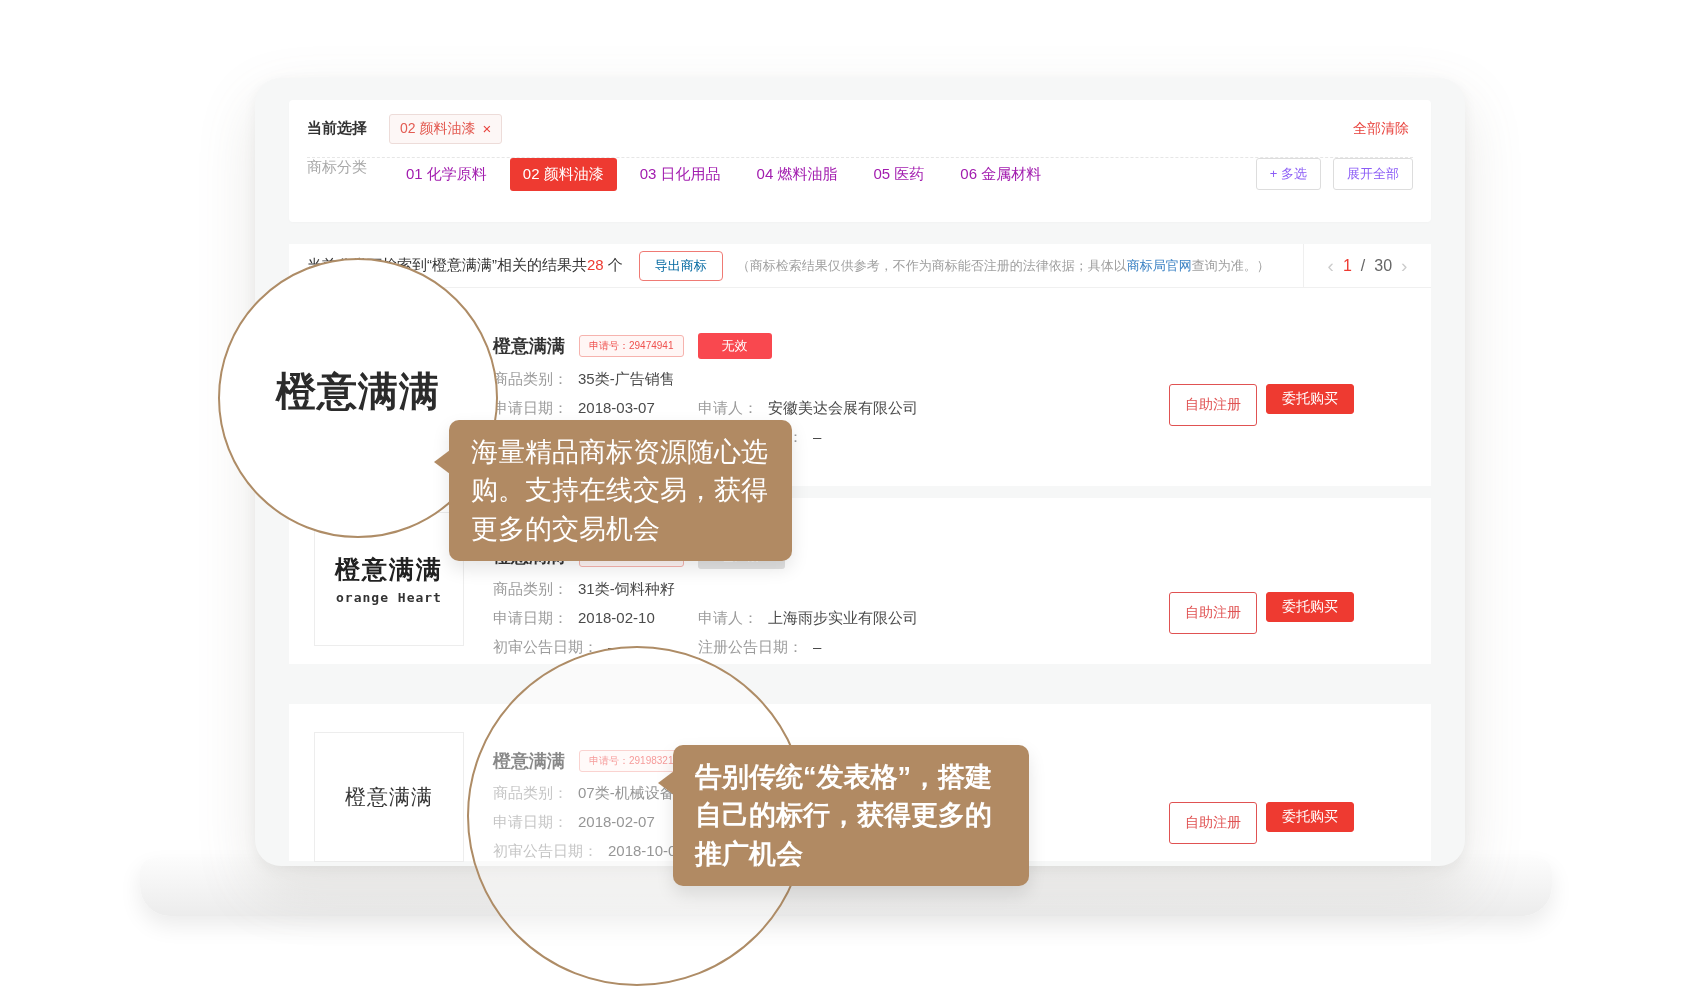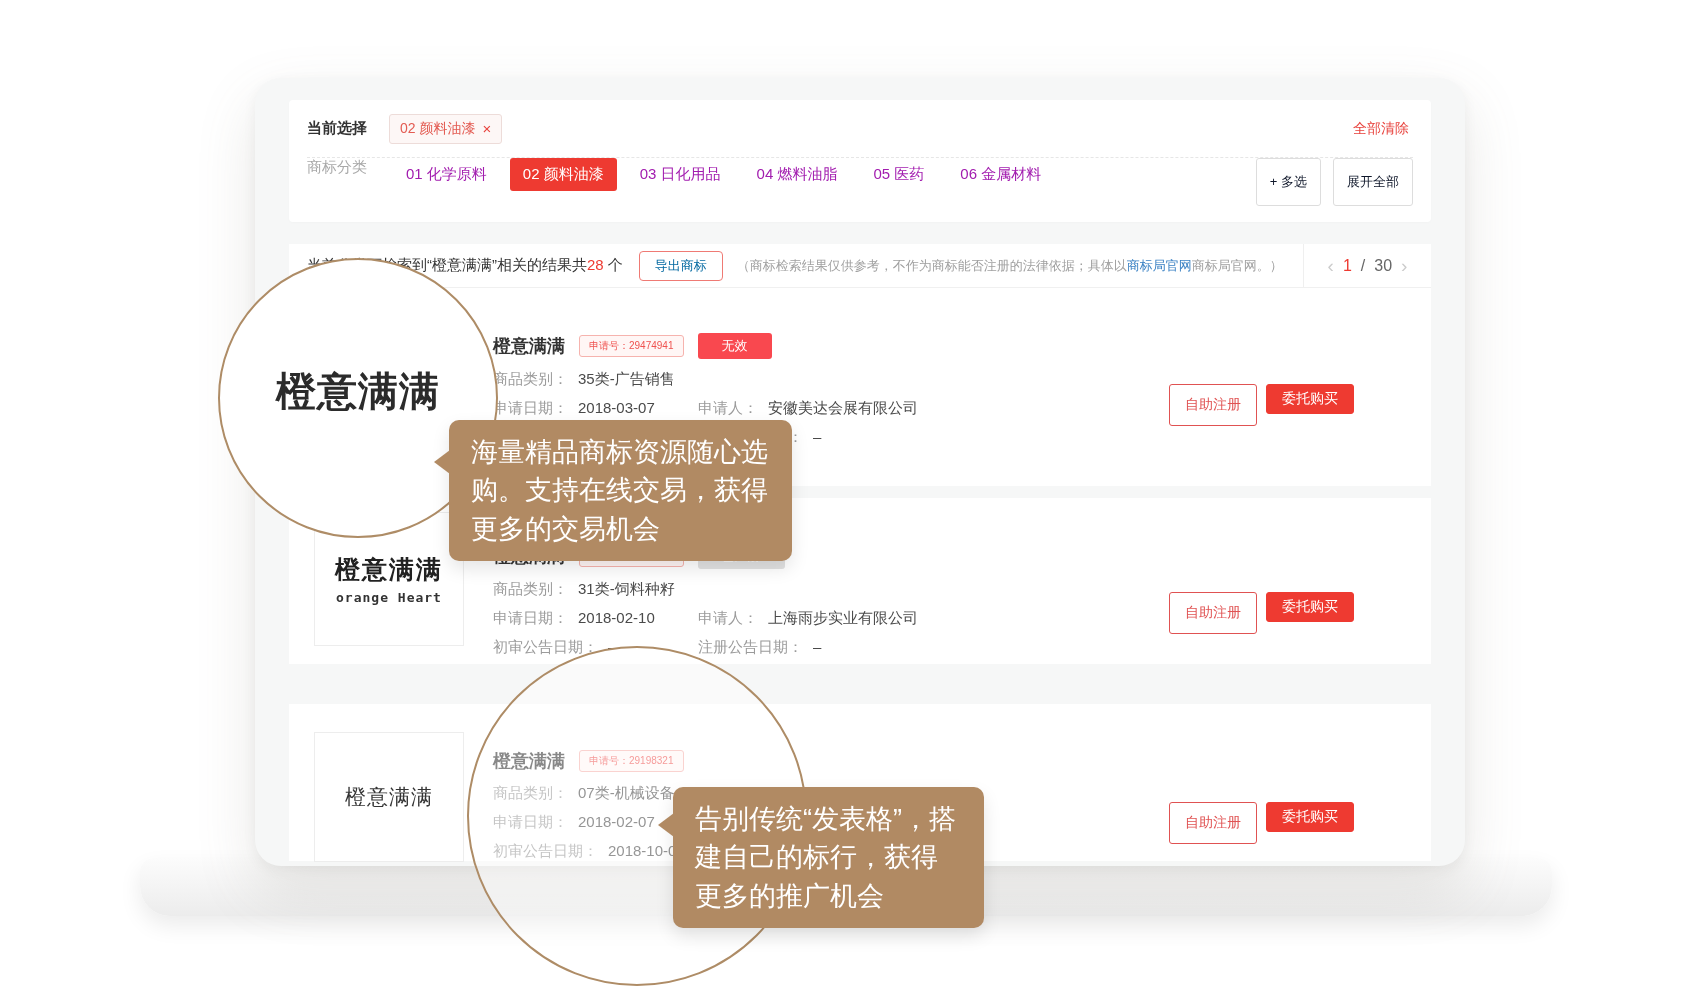--- a/index.html
+++ b/index.html
@@ -28,22 +28,22 @@
   .lbl-gray { font-size:15px; color:#a8a8a8; margin-right:26px; }
   .sel-tag { display:inline-flex; align-items:center; gap:7px; font-size:14px;
     color:#e35b52; background:#fdf7f6; border:1px solid #eddcd9; border-radius:3px;
     padding:5px 10px; cursor:pointer; }
   .sel-tag .x { color:#e8423c; font-size:15px; line-height:1; }
   .spacer { flex:1; }
   .clear-all { font-size:14px; color:#e8423c; cursor:pointer; margin-right:4px; }
   .tab { font-size:15px; color:#a21caf; padding:7px 13px; border-radius:3px;
     margin-right:10px; cursor:pointer; white-space:nowrap; }
   .tab.active { background:#ee3a31; color:#fff; }
-  .ghost-btn { font-size:13px; color:#0f172a; background:#fff; border:1px solid #ddd;
-    border-radius:3px; padding:14px 13px; margin-left:12px; cursor:pointer;
+  .ghost-btn { font-size:13px; color:#8b5cf6; background:#fff; border:1px solid #ddd;
+    border-radius:3px; padding:6px 13px; margin-left:12px; cursor:pointer;
     font-family:inherit; white-space:nowrap; }
 
   
   .results-block { margin:22px 34px 0; }
   .results-header { background:#fff; height:44px; display:flex; align-items:center;
     padding-left:18px; border-bottom:1px solid #f0f0f0; position:relative; }
   .summary { font-size:15px; color:#333; white-space:nowrap; }
   .summary .red { color:#ee3a31; }
   .export-btn { margin-left:16px; font-size:13px; color:#0369a1; background:#fff;
     border:1px solid #ef7a74; border-radius:4px; padding:5px 15px; cursor:pointer;
@@ -110,21 +110,21 @@
     z-index:3; }
 
   .tooltip { position:absolute; background:#b18a63; color:#fff; border-radius:10px;
     padding:13px 22px; font-size:27px; line-height:1.42; z-index:4;
     box-shadow:0 8px 18px rgba(0,0,0,.10); }
   .tooltip .arrow-left { position:absolute; left:-15px; width:0; height:0;
     border-top:12px solid transparent; border-bottom:12px solid transparent;
     border-right:16px solid #b18a63; }
   .tooltip-1 { left:449px; top:420px; width:343px; }
   .tooltip-1 .arrow-left { top:30px; }
-  .tooltip-2 { left:673px; top:787px; width:311px; }
+  .tooltip-2 { left:673px; top:745px; width:356px;font-weight:bold; }
   .tooltip-2 .arrow-left { top:26px; }
 </style>
 </head>
 <body>
 
 <div class="stage">
 
   <div class="laptop-base"></div>
 
   <div class="card">
@@ -154,21 +154,21 @@
     </div>
 
     <div class="results-block">
 
       <div class="results-header">
         <div class="summary">
           <span>当前分类下检索到“橙意满满”相关的结果共</span><span class="red">28</span><span> 个</span>
         </div>
         <button class="export-btn">导出商标</button>
         <div class="disclaimer">
-          <span>（商标检索结果仅供参考，不作为商标能否注册的法律依据；具体以</span><a class="link">商标局官网</a><span>商标局官网。）</span>
+          <span>（商标检索结果仅供参考，不作为商标能否注册的法律依据；具体以</span><a class="link">商标局官网</a><span>查询为准。）</span>
         </div>
         <div class="pager">
           <span class="arrow">‹</span>
           <span class="cur">1</span>
           <span>/</span>
           <span>30</span>
           <span class="arrow">›</span>
         </div>
       </div>
 

